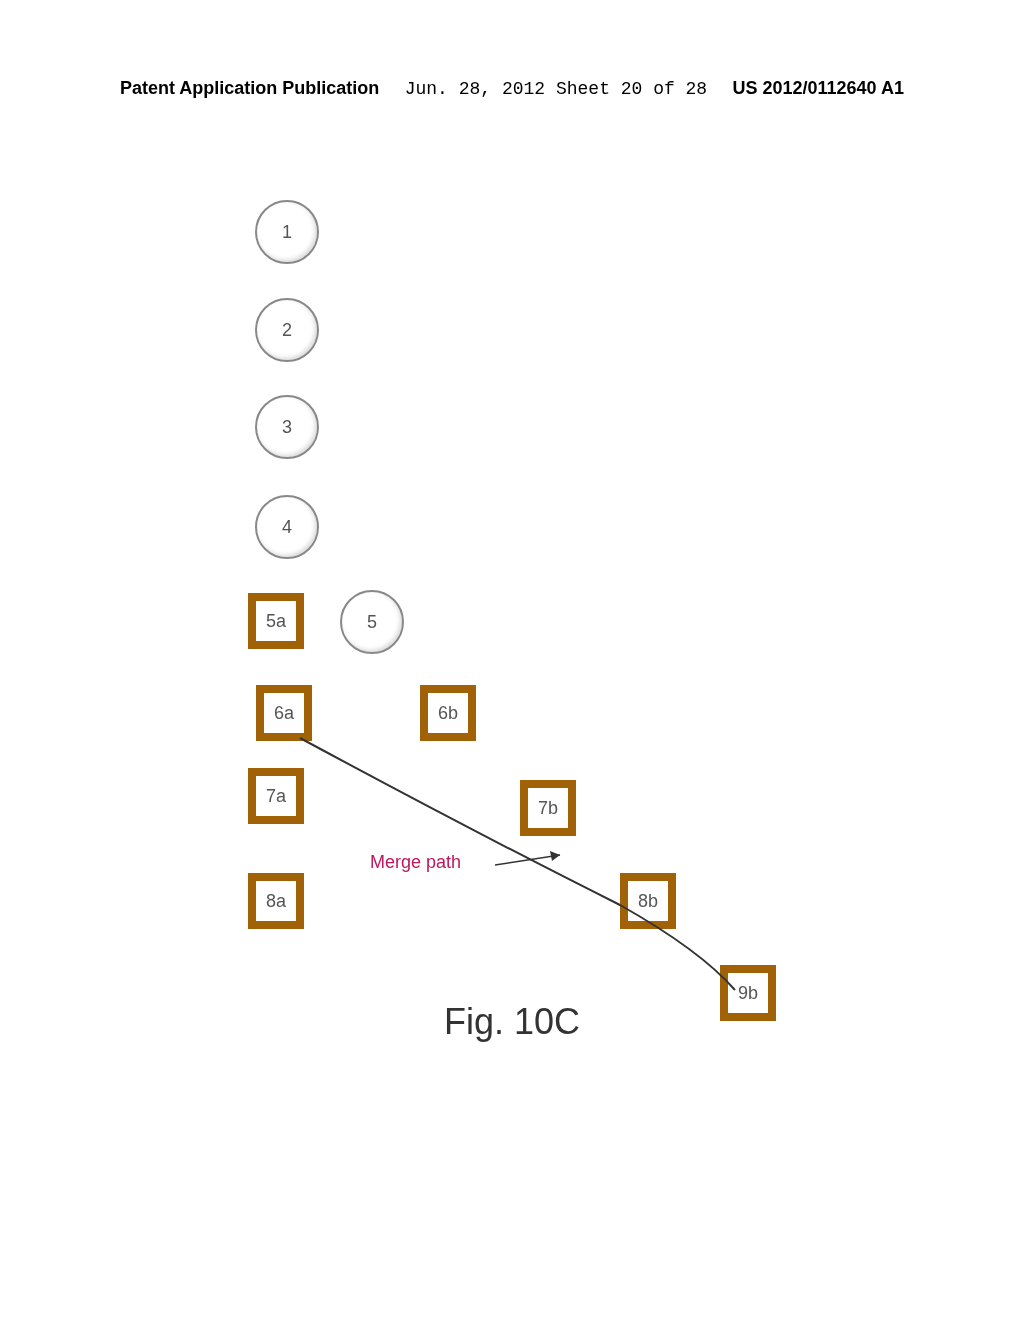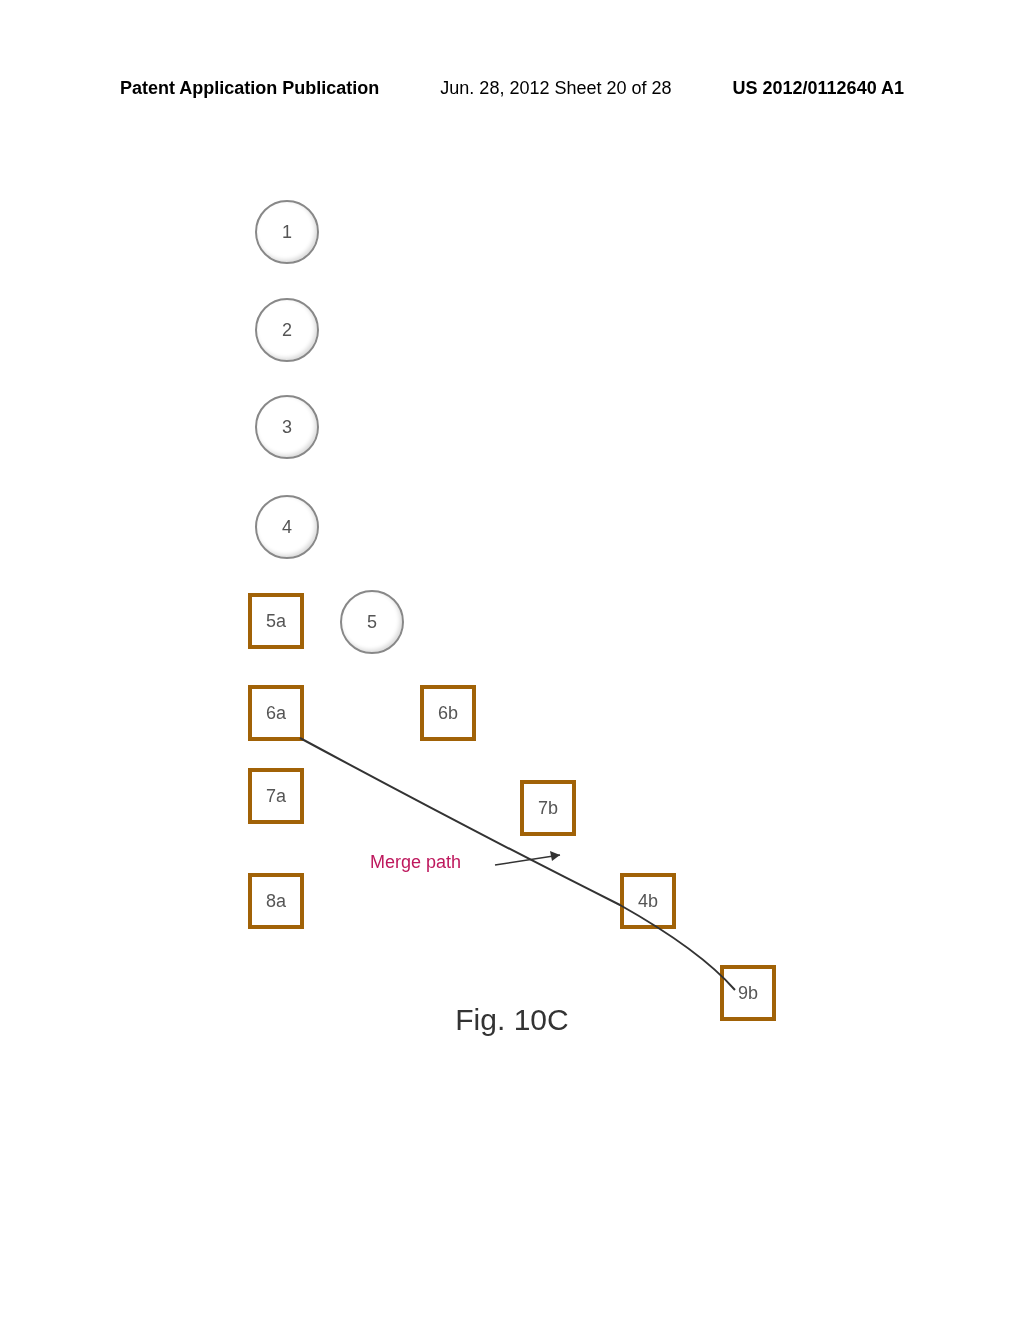--- a/index.html
+++ b/index.html
@@ -23,20 +23,21 @@
       justify-content: space-between;
       font-size: 18px;
       color: #000;
       align-items: flex-end;
     }
     .header-left {
       font-weight: bold;
     }
     .header-center {
       font-weight: normal;
+      font-family: Liberation Mono, monospace;
     }
     .header-right {
       font-weight: bold;
     }
     .diagram-container {
       position: absolute;
       top: 190px;
       left: 0;
       width: 1024px;
       height: 850px;
@@ -51,42 +52,42 @@
       align-items: center;
       justify-content: center;
       font-size: 18px;
       color: #555;
       box-shadow: inset -2px -2px 4px rgba(0,0,0,0.15);
     }
     .square-node {
       position: absolute;
       width: 56px;
       height: 56px;
-      border: 4px solid #a16207;
+      border: 8px solid #a16207;
       display: flex;
       align-items: center;
       justify-content: center;
       font-size: 18px;
       color: #555;
     }
     .merge-path {
       position: absolute;
     }
     .merge-label {
       position: absolute;
       font-size: 18px;
       color: #be185d;
     }
     .figure-caption {
       position: absolute;
-      bottom: 283px;
+      bottom: 277px;
       left: 0;
       width: 100%;
       text-align: center;
-      font-size: 30px;
+      font-size: 36px;
       color: #333;
     }
   </style>
 </head>
 <body>
 
 <div class="header">
   <span class="header-left">Patent Application Publication</span>
   <span class="header-center">Jun. 28, 2012  Sheet 20 of 28</span>
   <span class="header-right">US 2012/0112640 A1</span>
@@ -106,38 +107,38 @@
   <div class="circle-node" style="left: 255px; top: 305px;">
     <span>4</span>
   </div>
   <div class="circle-node" style="left: 340px; top: 400px;">
     <span>5</span>
   </div>
 
   <div class="square-node" style="left: 248px; top: 403px;">
     <span>5a</span>
   </div>
-  <div class="square-node" style="left: 248px; top: 495px;">
+  <div class="square-node" style="left: 256px; top: 495px;">
     <span>6a</span>
   </div>
   <div class="square-node" style="left: 248px; top: 578px;">
     <span>7a</span>
   </div>
   <div class="square-node" style="left: 248px; top: 683px;">
     <span>8a</span>
   </div>
 
   <div class="square-node" style="left: 420px; top: 495px;">
     <span>6b</span>
   </div>
   <div class="square-node" style="left: 520px; top: 590px;">
     <span>7b</span>
   </div>
   <div class="square-node" style="left: 620px; top: 683px;">
-    <span>4b</span>
+    <span>8b</span>
   </div>
   <div class="square-node" style="left: 720px; top: 775px;">
     <span>9b</span>
   </div>
 
   <svg class="merge-path" width="1024" height="850" style="left:0; top:0; position:absolute; pointer-events:none;">
     <path d="M 300 548 Q 480 645 620 715 Q 700 760 735 800" stroke="#333" stroke-width="2" fill="none"></path>
     <path d="M 495 675 L 560 665" stroke="#333" stroke-width="1.5" fill="none"></path>
     <polygon points="560,665 550,661 552,671" fill="#333"></polygon>
   </svg>

